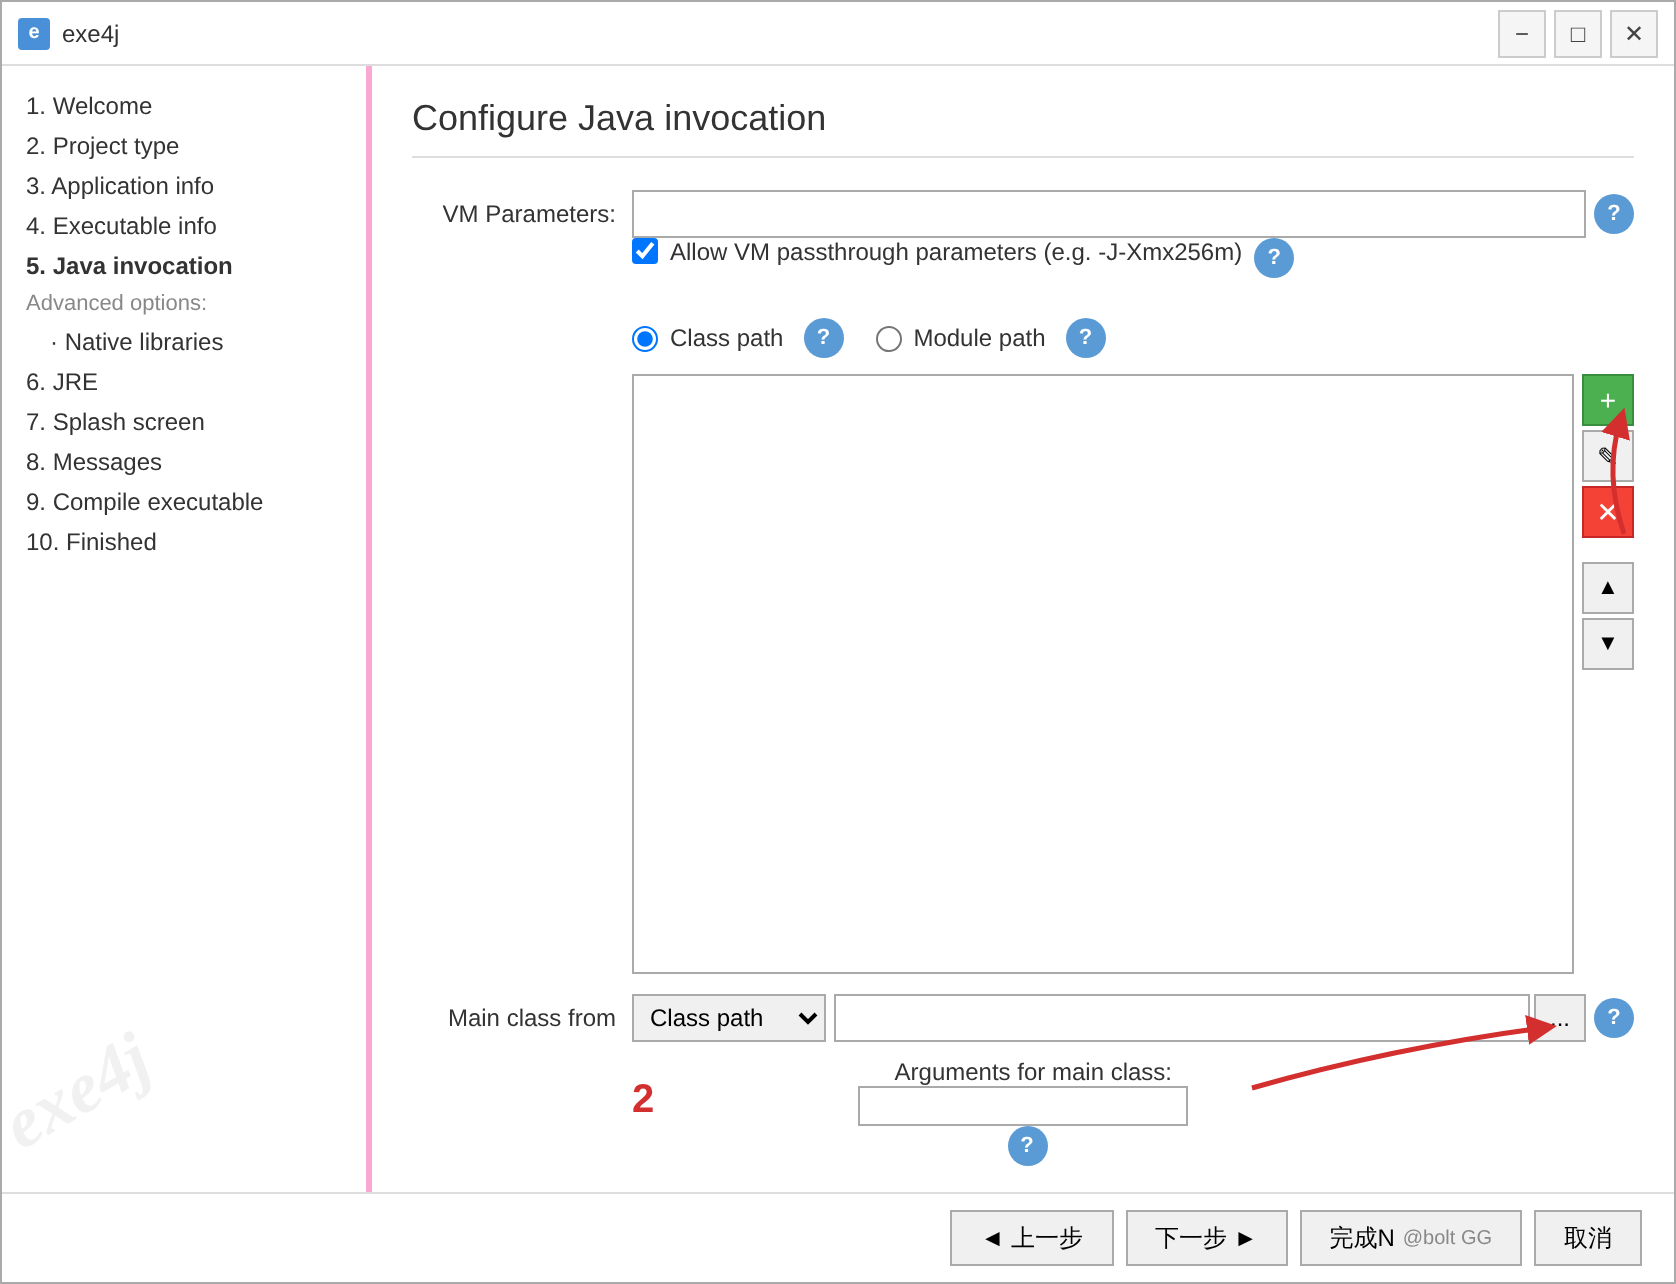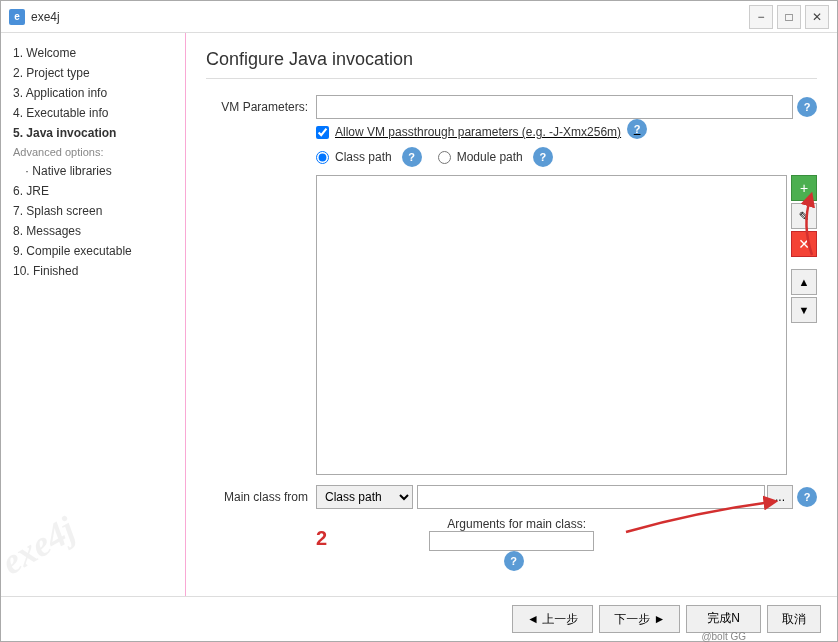--- a/index.html
+++ b/index.html
@@ -9,38 +9,38 @@
 
     .title-bar { background: #fff; border-bottom: 1px solid #ddd; display: flex; align-items: center; height: 32px; padding: 0 8px; }
     .title-bar-icon { width: 16px; height: 16px; margin-right: 6px; background: #4a90d9; border-radius: 2px; display: flex; align-items: center; justify-content: center; font-size: 10px; color: #fff; font-weight: bold; }
     .title-bar-text { flex: 1; font-size: 12px; color: #333; }
     .title-bar-controls { display: flex; gap: 4px; }
     .title-btn { width: 24px; height: 24px; border: 1px solid #ccc; background: #f5f5f5; cursor: pointer; font-size: 12px; display: flex; align-items: center; justify-content: center; color: #444; }
 
     .content { display: flex; flex: 1; overflow: hidden; }
 
     
-    .sidebar { width: 185px; background: #fff; border-right: 1px solid #f9a8d4; padding: 10px 0; overflow-y: auto; position: relative; }
+    .sidebar { width: 185px; background: #fff; border-right: 3px solid #f9a8d4; padding: 10px 0; overflow-y: auto; position: relative; }
     .sidebar-item { padding: 3px 12px; cursor: pointer; font-size: 12px; color: #333; }
     .sidebar-item.active { font-weight: bold; color: #333; }
     .sidebar-item.sub { padding-left: 24px; }
     .sidebar-label-advanced { padding: 3px 12px; font-size: 11px; color: #888; }
 
     
     .main { flex: 1; padding: 16px 20px; overflow-y: auto; background: #fff; }
     .main-title { font-size: 18px; font-weight: 300; color: #333; margin-bottom: 16px; border-bottom: 1px solid #ddd; padding-bottom: 8px; }
 
     .form-row { display: flex; align-items: center; margin-bottom: 0; }
     .form-label { width: 110px; font-size: 12px; color: #333; text-align: right; padding-right: 8px; flex-shrink: 0; }
 
     .vm-params-input { flex: 1; height: 24px; border: 1px solid #aaa; padding: 2px 4px; font-size: 12px; background: #fff; }
 
     .help-btn { width: 20px; height: 20px; border-radius: 50%; background: #5b9bd5; color: #fff; font-weight: bold; font-size: 11px; border: none; cursor: pointer; margin-left: 4px; display: flex; align-items: center; justify-content: center; flex-shrink: 0; }
 
-    .checkbox-row { display: flex; align-items: flex-end; margin-bottom: 8px; padding-left: 110px; text-decoration: underline; }
+    .checkbox-row { display: flex; align-items: flex-start; margin-bottom: 20px; padding-left: 110px; }
     .checkbox-row input[type=checkbox] { margin-right: 6px; }
     .checkbox-row label { font-size: 12px; color: #333; }
     .checkbox-row .help-btn { margin-left: 6px; }
 
     .btn-configure { margin-left: 110px; margin-bottom: 10px; padding: 4px 12px; font-size: 12px; background: #f0f0f0; border: 1px solid #aaa; cursor: pointer; }
 
     .radio-row { display: flex; align-items: center; margin-bottom: 8px; padding-left: 110px; gap: 6px; }
     .radio-row label { font-size: 12px; color: #333; cursor: pointer; }
     .radio-row input[type=radio] { cursor: pointer; }
     .classpath-list { flex: 1; border: 1px solid #aaa; min-height: 300px; background: #fff; overflow-y: auto; }
@@ -56,21 +56,21 @@
     .main-class-input { flex: 1; height: 24px; border: 1px solid #aaa; padding: 2px 4px; font-size: 12px; }
     .browse-btn { width: 26px; height: 24px; border: 1px solid #aaa; background: #f0f0f0; cursor: pointer; font-size: 12px; display: flex; align-items: center; justify-content: center; margin-left: 2px; }
 
     .args-row { display: flex; align-items: center; margin-bottom: 10px; }
     .args-row .form-label { width: 165px; text-align: right; padding-right: 8px; }
     .args-input { flex: 1; height: 24px; border: 1px solid #aaa; padding: 2px 4px; font-size: 12px; }
 
     
     .bottom-bar { border-top: 1px solid #ddd; padding: 8px 16px; display: flex; align-items: center; justify-content: flex-end; gap: 6px; background: #fff; }
     .bottom-btn { padding: 4px 14px; font-size: 12px; border: 1px solid #aaa; background: #f0f0f0; cursor: pointer; display: flex; align-items: center; gap: 4px; height: 28px; }
-    .bottom-btn.finish { background: #f0f0f0; flex-direction: column; }
+    .bottom-btn.finish { background: #f0f0f0; }
 
     
     .sidebar-watermark-text { 
       position: absolute; 
       bottom: 60px; 
       left: -10px; 
       width: 200px;
       font-size: 36px; 
       font-weight: bold; 
       color: rgba(160,160,160,0.15); 

